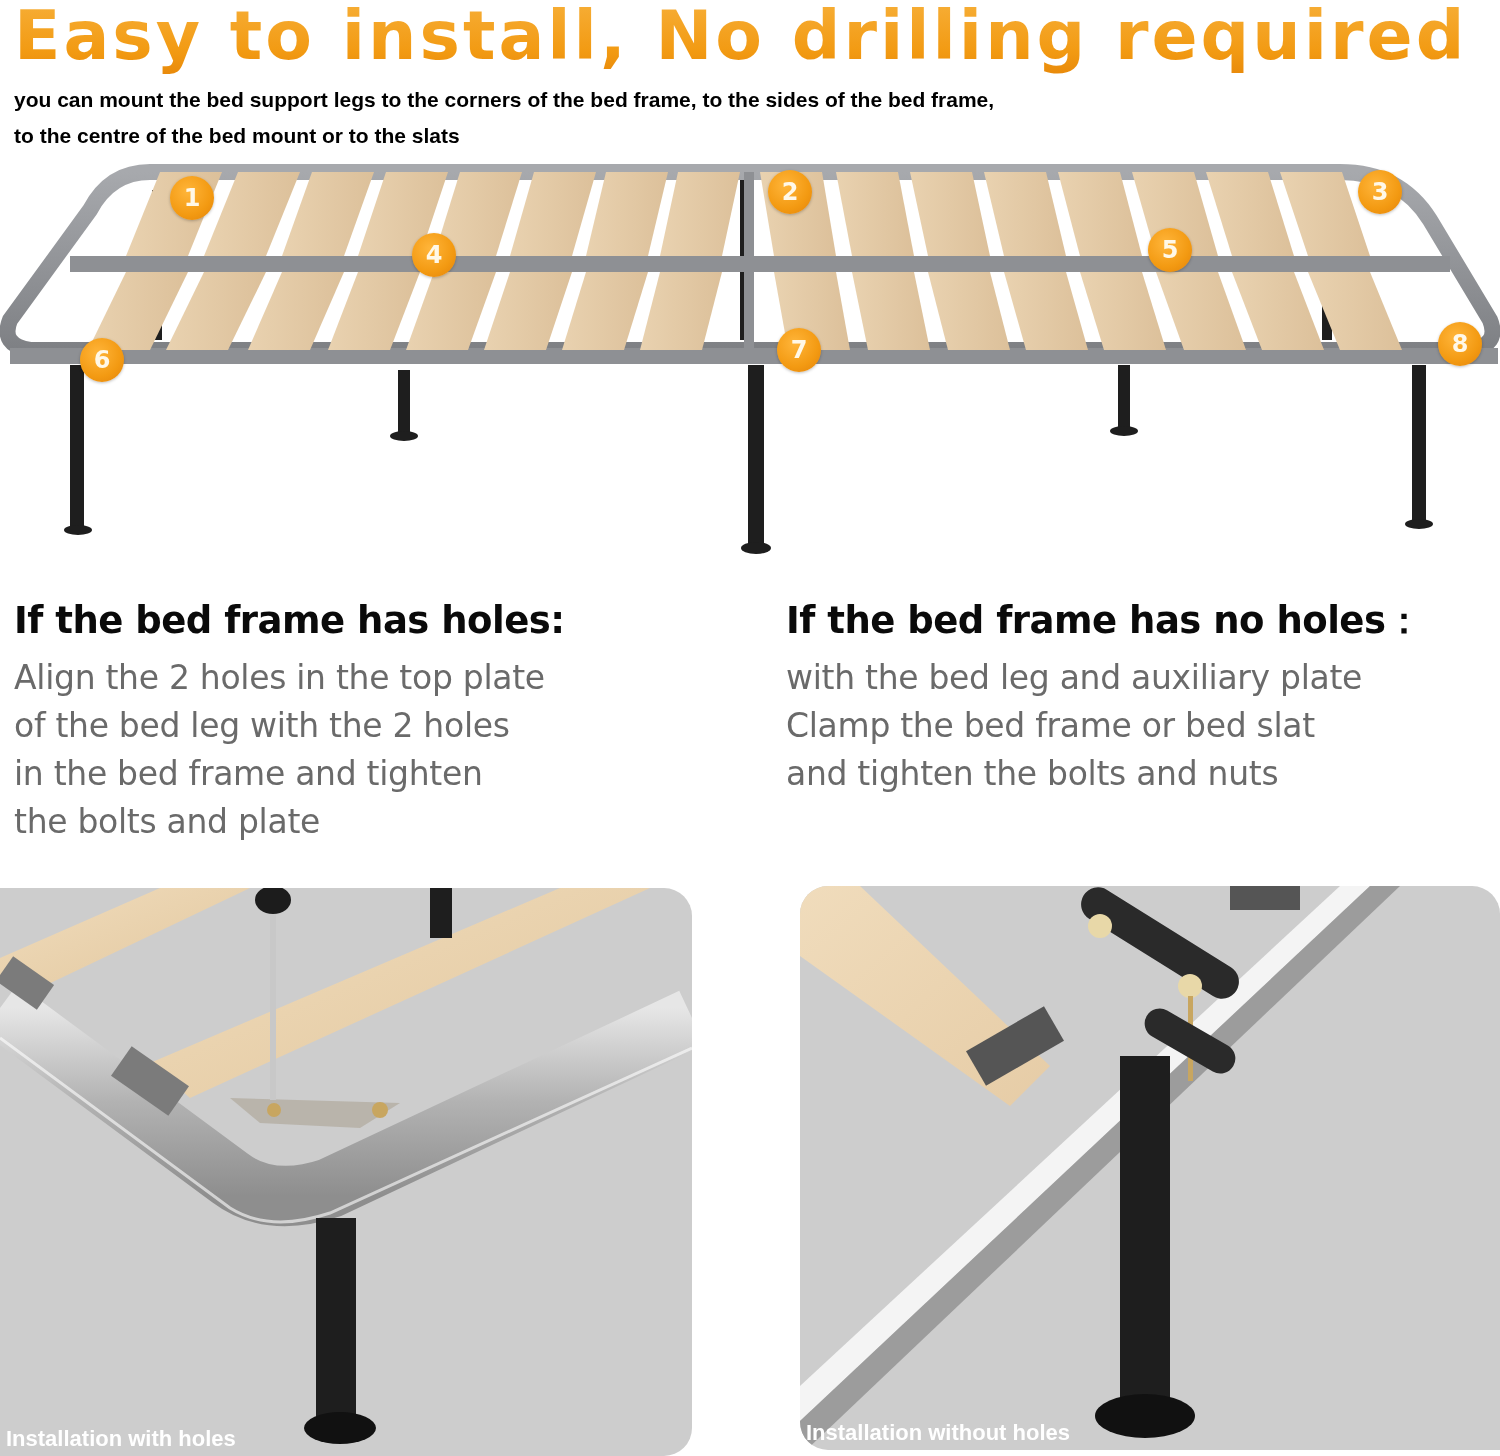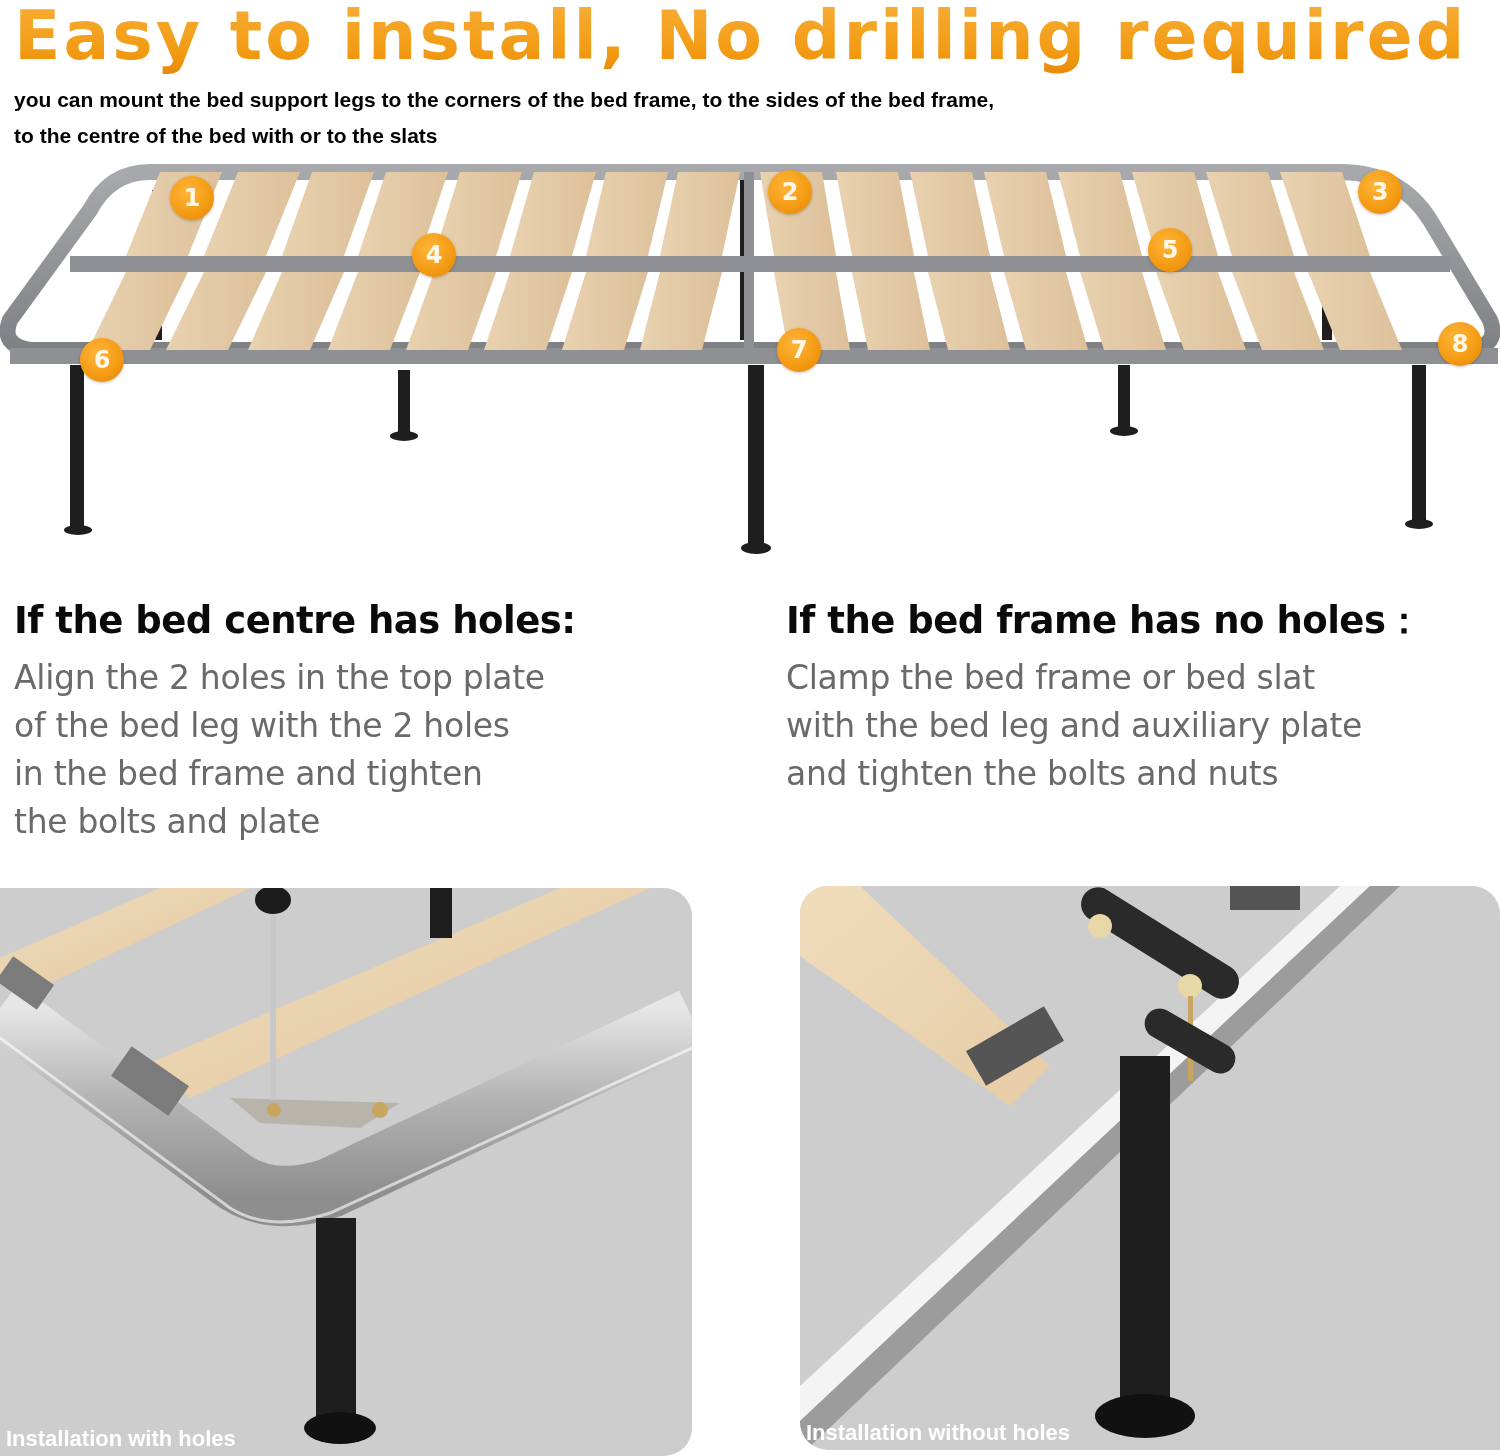--- a/index.html
+++ b/index.html
@@ -47,21 +47,21 @@
     position:absolute; left:6px; bottom:4px; font-family:"Liberation Sans", sans-serif;
     font-weight:bold; font-size:22px; color:#ffffff;
   }
 </style>
 </head>
 <body>
 
 <div class="title">Easy to install, No drilling required</div>
 <div class="subtitle">
   <div>you can mount the bed support legs to the corners of the bed frame, to the sides of the bed frame,</div>
-  <div>to the centre of the bed with or to the slats</div>
+  <div>to the centre of the bed mount or to the slats</div>
 </div>
 
 <div class="hero">
   <svg width="1500" height="420" viewBox="0 150 1500 420">
     <defs>
       <linearGradient id="wood" x1="0" y1="0" x2="1" y2="0">
         <stop offset="0" stop-color="#e9d2b0"></stop>
           <stop offset="1" stop-color="#dcc09a"></stop>
       </linearGradient>
       <linearGradient id="rail" x1="0" y1="0" x2="0" y2="1">
@@ -134,32 +134,32 @@
   <div class="badge" style="left:170px; top:26px;">1</div>
   <div class="badge" style="left:768px; top:20px;">2</div>
   <div class="badge" style="left:1358px; top:20px;">3</div>
   <div class="badge" style="left:412px; top:83px;">4</div>
   <div class="badge" style="left:1148px; top:78px;">5</div>
   <div class="badge" style="left:80px; top:188px;">6</div>
   <div class="badge" style="left:777px; top:178px;">7</div>
   <div class="badge" style="left:1438px; top:172px;">8</div>
 </div>
 
-<div class="col-head" style="left:14px; top:598px;">If the bed centre has holes:</div>
+<div class="col-head" style="left:14px; top:598px;">If the bed frame has holes:</div>
 <div class="col-body" style="left:14px; top:654px;">
   <div>Align the 2 holes in the top plate</div>
   <div>of the bed leg with the 2 holes</div>
   <div>in the bed frame and tighten</div>
   <div>the bolts and plate</div>
 </div>
 
 <div class="col-head" style="left:786px; top:598px;">If the bed frame has no holes：</div>
 <div class="col-body" style="left:786px; top:654px;">
+  <div>with the bed leg and auxiliary plate</div>
   <div>Clamp the bed frame or bed slat</div>
-  <div>with the bed leg and auxiliary plate</div>
   <div>and tighten the bolts and nuts</div>
 </div>
 
 <div class="panel" style="left:0; width:692px; border-top-left-radius:0; border-bottom-left-radius:0;">
   <svg width="692" height="568" viewBox="0 0 692 568">
     <defs>
       <linearGradient id="wood2" x1="0" y1="0" x2="1" y2="1">
         <stop offset="0" stop-color="#f0dcbc"></stop>
           <stop offset="1" stop-color="#e2c79e"></stop>
       </linearGradient>

